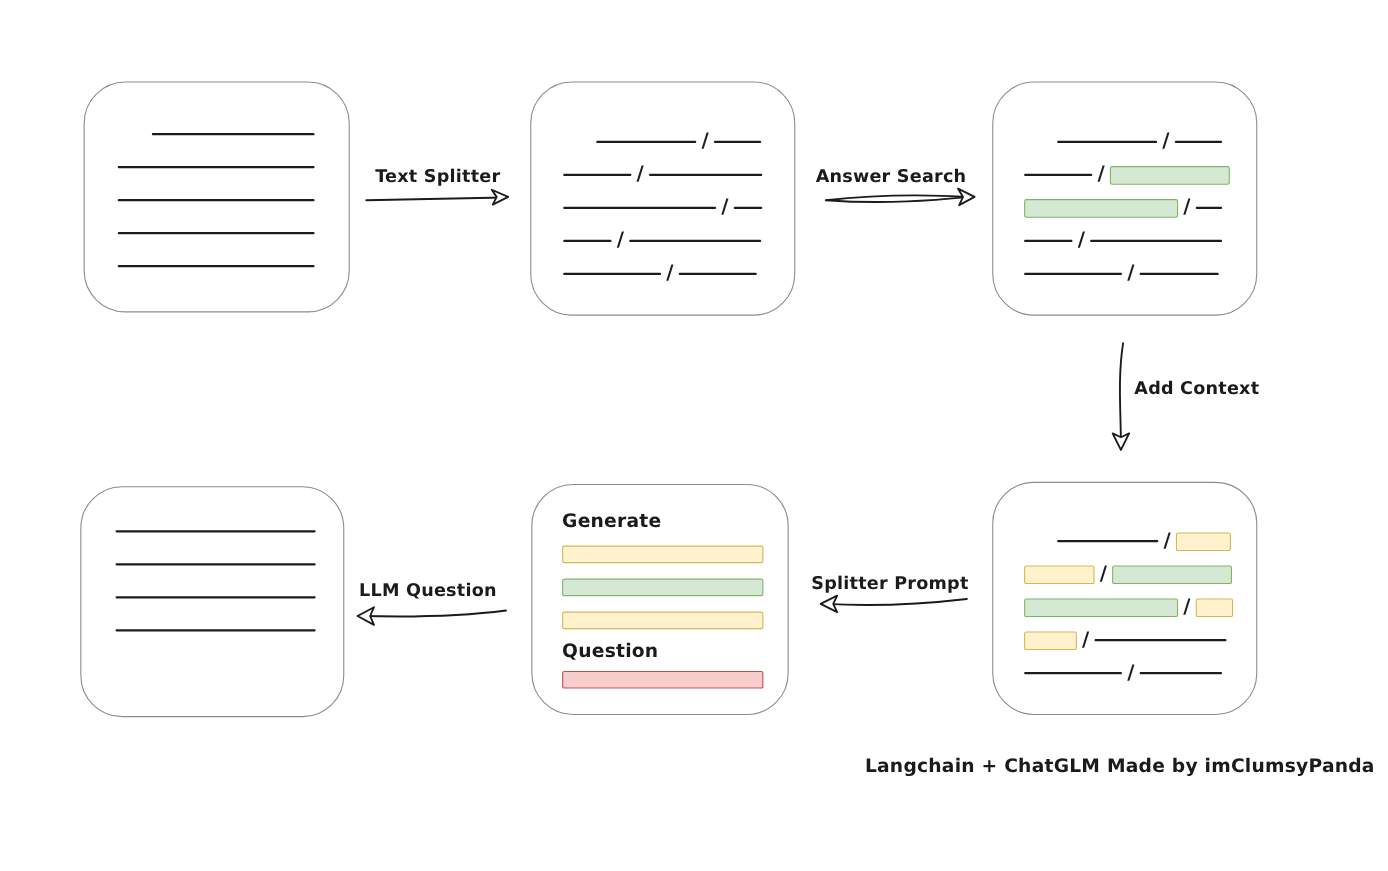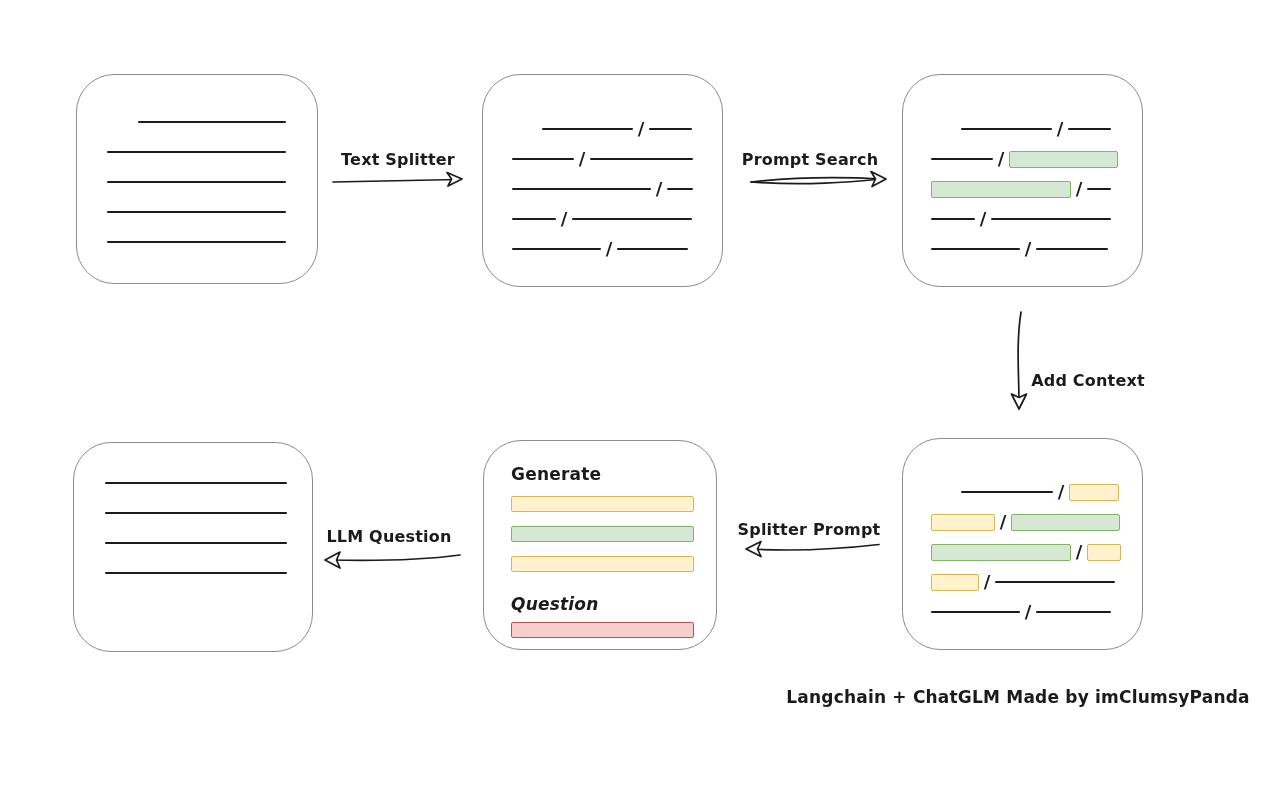--- a/index.html
+++ b/index.html
@@ -180,21 +180,21 @@
   </div>
 
   <div class="box" style="left:483px;top:440px;width:234px;height:210px;">
     <div class="box-inner" style="padding:22px 24px 0 27px;">
       <div class="heading">Generate</div>
       <div style="margin-top:11px;">
           <div class="bar" style="width: 183px; background: rgb(255, 242, 204); border-color: rgb(214, 182, 86);"></div>
           <div class="bar" style="width: 183px; margin-top: 14px; background: rgb(213, 232, 212); border-color: rgb(130, 179, 102);"></div>
           <div class="bar" style="width: 183px; margin-top: 14px; background: rgb(255, 242, 204); border-color: rgb(214, 182, 86);"></div>
         </div>
-      <div class="heading" style="margin-top:21px;font-style:italic;">Question</div>
+      <div class="heading" style="margin-top:9px;">Question</div>
       <div style="margin-top:7px;">
           <div class="bar" style="width: 183px; background: rgb(248, 206, 204); border-color: rgb(184, 84, 80);"></div>
         </div>
     </div>
   </div>
 
   <div class="box" style="left:73px;top:442px;width:240px;height:210px;">
     <div class="box-inner" style="padding:25px 0 0 31px;">
       <div>
           <div class="row">
@@ -207,20 +207,20 @@
             <span class="tline" style="width: 182px;"></span>
           </div>
           <div class="row">
             <span class="tline" style="width: 182px;"></span>
           </div>
         </div>
     </div>
   </div>
 
   <div class="arrow-label" style="left:398px;top:150px;">Text Splitter</div>
-  <div class="arrow-label" style="left:810px;top:150px;">Prompt Search</div>
-  <div class="arrow-label" style="left:1088px;top:371px;text-align:right;">Add Context</div>
+  <div class="arrow-label" style="left:810px;top:150px;">Answer Search</div>
+  <div class="arrow-label" style="left:1088px;top:343px;text-align:right;">Add Context</div>
   <div class="arrow-label" style="left:809px;top:520px;">Splitter Prompt</div>
   <div class="arrow-label" style="left:389px;top:527px;">LLM Question</div>
 
   <div class="caption" style="left:1018px;top:687px;">Langchain + ChatGLM Made by imClumsyPanda</div>
 
 </div>
 
 </body></html>

